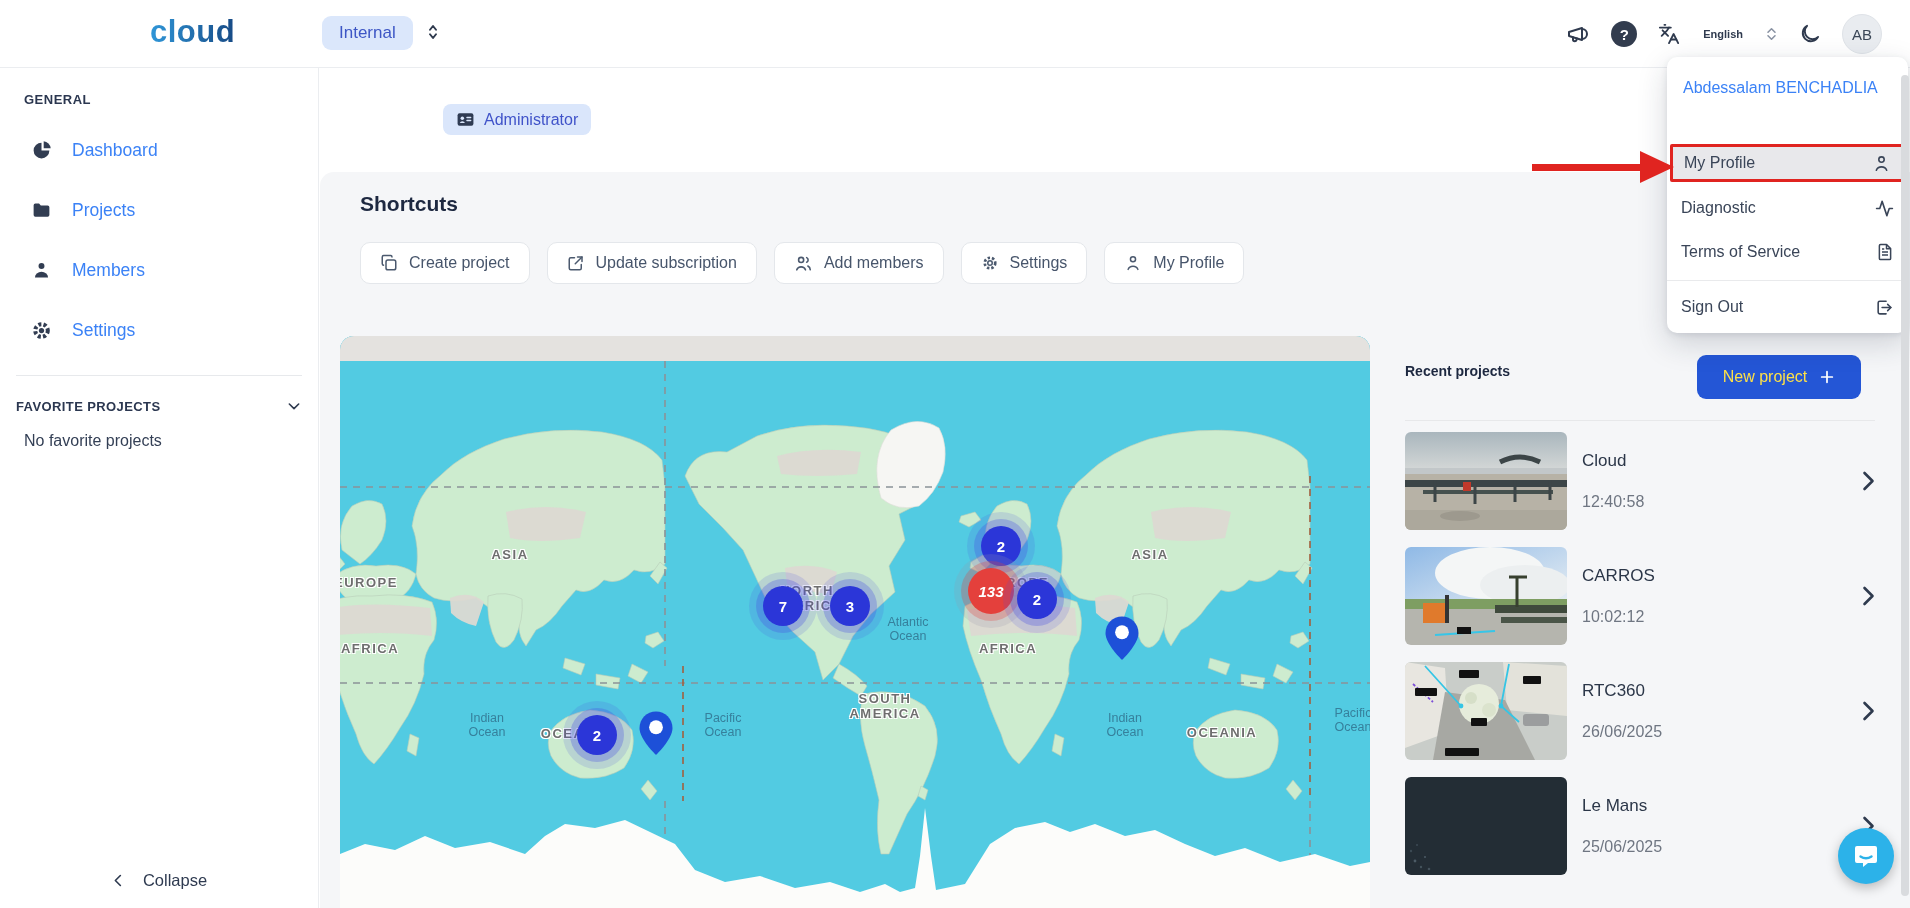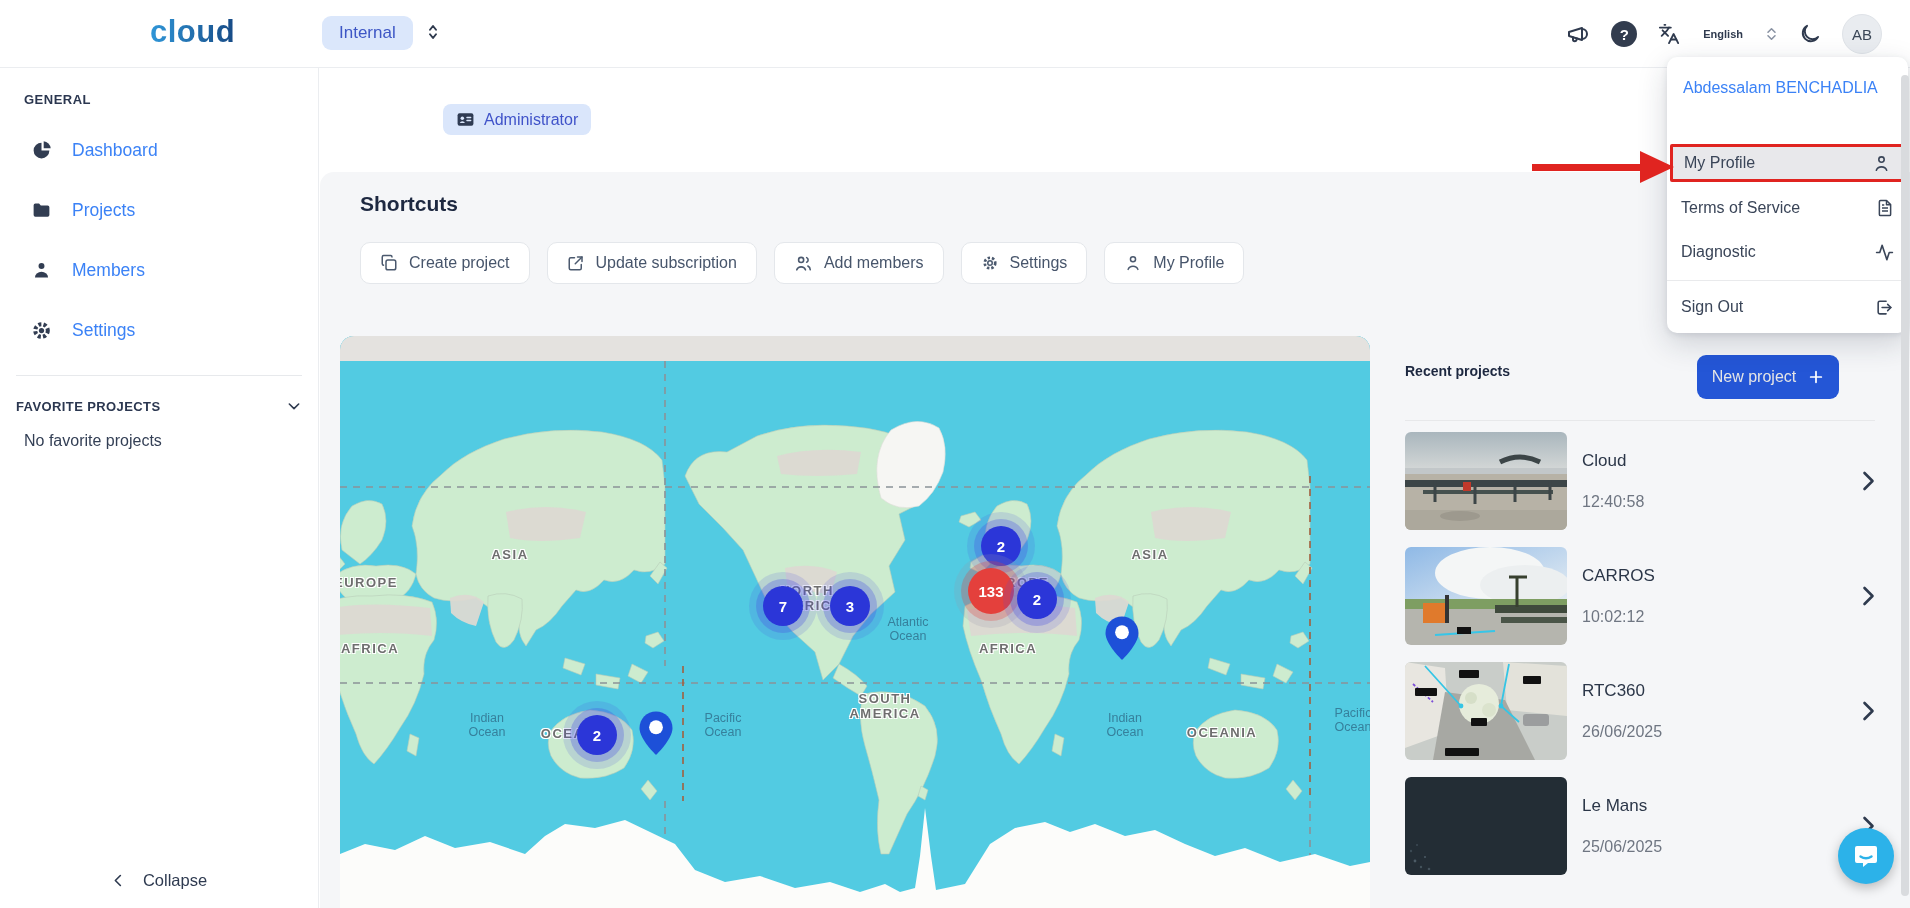--- a/index.html
+++ b/index.html
@@ -48,26 +48,26 @@
   .ice2  { fill:#fcfcfa; }
   .terra { fill:#dcd9d2; opacity:.95; }
   .dash-gray  { stroke:#8b9298; stroke-width:1.6; stroke-dasharray:7 6; fill:none; }
   .dash-brown { stroke:#a2603f; stroke-width:1.6; stroke-dasharray:7 6; fill:none; }
   .map-label { position:absolute; transform:translate(-50%,-50%); white-space:pre-line; text-align:center; z-index:4; pointer-events:none; }
   .map-label.continent { font-size:13px; font-weight:bold; color:#6e6e6e; letter-spacing:1.5px;
       text-shadow:-1px -1px 0 #fff,1px -1px 0 #fff,-1px 1px 0 #fff,1px 1px 0 #fff; }
   .map-label.ocean { font-size:12.5px; color:#36809c; }
   .cluster { position:absolute; transform:translate(-50%,-50%); width:40px; height:40px; border-radius:50%; display:flex; align-items:center; justify-content:center; color:#fff; font-size:15px; font-weight:bold; z-index:5; cursor:pointer; }
   .cluster.blue { background:#2b36d8; box-shadow:0 0 0 7px rgba(72,80,224,.30), 0 0 0 14px rgba(72,80,224,.16); }
-  .cluster.red  { background:#e4403c; width:46px; height:46px; box-shadow:0 0 0 7px rgba(228,64,60,.28), 0 0 0 14px rgba(150,150,170,.20); }
+  .cluster.red  { background:#e4403c; width:46px; height:46px; box-shadow:0 0 0 7px rgba(228,64,60,.28), 0 0 0 14px rgba(150,150,170,.20);font-style:italic; }
   .pin { position:absolute; z-index:5; cursor:pointer; }
 
   
   .rp-title { position:absolute; left:1405px; top:363px; font-size:14px; font-weight:bold; color:#1d2840; }
-  .rp-new { position:absolute; left:1697px; top:355px; width:142px; height:44px; background:#2456d6; border:none; border-radius:9px; color:#e5e5e5; font-size:16px; display:flex; align-items:center; justify-content:center; gap:12px; cursor:pointer; font-family:inherit; }
+  .rp-new { position:absolute; left:1697px; top:355px; width:164px; height:44px; background:#2456d6; border:none; border-radius:9px; color:#fde047; font-size:16px; display:flex; align-items:center; justify-content:center; gap:12px; cursor:pointer; font-family:inherit; }
   .rp-divider { position:absolute; left:1405px; top:420px; width:470px; height:1px; background:#e7e8ea; }
   .rp-list { position:absolute; left:1405px; top:432px; width:470px; display:flex; flex-direction:column; gap:17px; }
   .rp-row { height:98px; display:flex; align-items:center; cursor:pointer; }
   .rp-thumb { width:162px; height:98px; border-radius:6px; overflow:hidden; flex:none; }
   .rp-text { margin-left:15px; }
   .rp-name { font-size:17px; color:#2b3648; }
   .rp-sub { font-size:16px; color:#6f7682; margin-top:22px; }
   .rp-chev { margin-left:auto; color:#2e3a4e; display:flex; }
 
   
@@ -460,31 +460,31 @@
 <div class="menu">
   <div class="menu-name">Abdessalam BENCHADLIA</div>
   <div class="menu-item hl">
     <span>My Profile</span>
     <svg width="19" height="19" viewBox="0 0 24 24" fill="none" stroke="currentColor" stroke-width="2" stroke-linecap="round">
         <circle cx="12" cy="7" r="3.4"></circle>
         <path d="M5.5 20.5a6.8 6 0 0 1 13 0"></path>
       </svg>
   </div>
   <div class="menu-item">
+    <span>Diagnostic</span>
+    <svg width="19" height="19" viewBox="0 0 24 24" fill="none" stroke="currentColor" stroke-width="2" stroke-linecap="round" stroke-linejoin="round">
+        <polyline points="22,12 18,12 15,21 9,3 6,12 2,12"></polyline>
+      </svg>
+  </div>
+  <div class="menu-item">
     <span>Terms of Service</span>
     <svg width="18" height="18" viewBox="0 0 24 24" fill="none" stroke="currentColor" stroke-width="2" stroke-linejoin="round">
         <path d="M14 2H6a1.5 1.5 0 0 0-1.5 1.5v17A1.5 1.5 0 0 0 6 22h12a1.5 1.5 0 0 0 1.5-1.5V7.5z"></path>
         <path d="M14 2v5.5h5.5"></path>
         <path d="M8 12h8M8 16h8M8 8h3"></path>
-      </svg>
-  </div>
-  <div class="menu-item">
-    <span>Diagnostic</span>
-    <svg width="19" height="19" viewBox="0 0 24 24" fill="none" stroke="currentColor" stroke-width="2" stroke-linecap="round" stroke-linejoin="round">
-        <polyline points="22,12 18,12 15,21 9,3 6,12 2,12"></polyline>
       </svg>
   </div>
   <div class="menu-divider"></div>
   <div class="menu-item">
     <span>Sign Out</span>
     <svg width="19" height="19" viewBox="0 0 24 24" fill="none" stroke="currentColor" stroke-width="2" stroke-linecap="round" stroke-linejoin="round">
         <path d="M14 4H6a2 2 0 0 0-2 2v12a2 2 0 0 0 2 2h8"></path>
         <path d="M16 8l4 4-4 4"></path>
         <path d="M20 12H9"></path>
       </svg>

